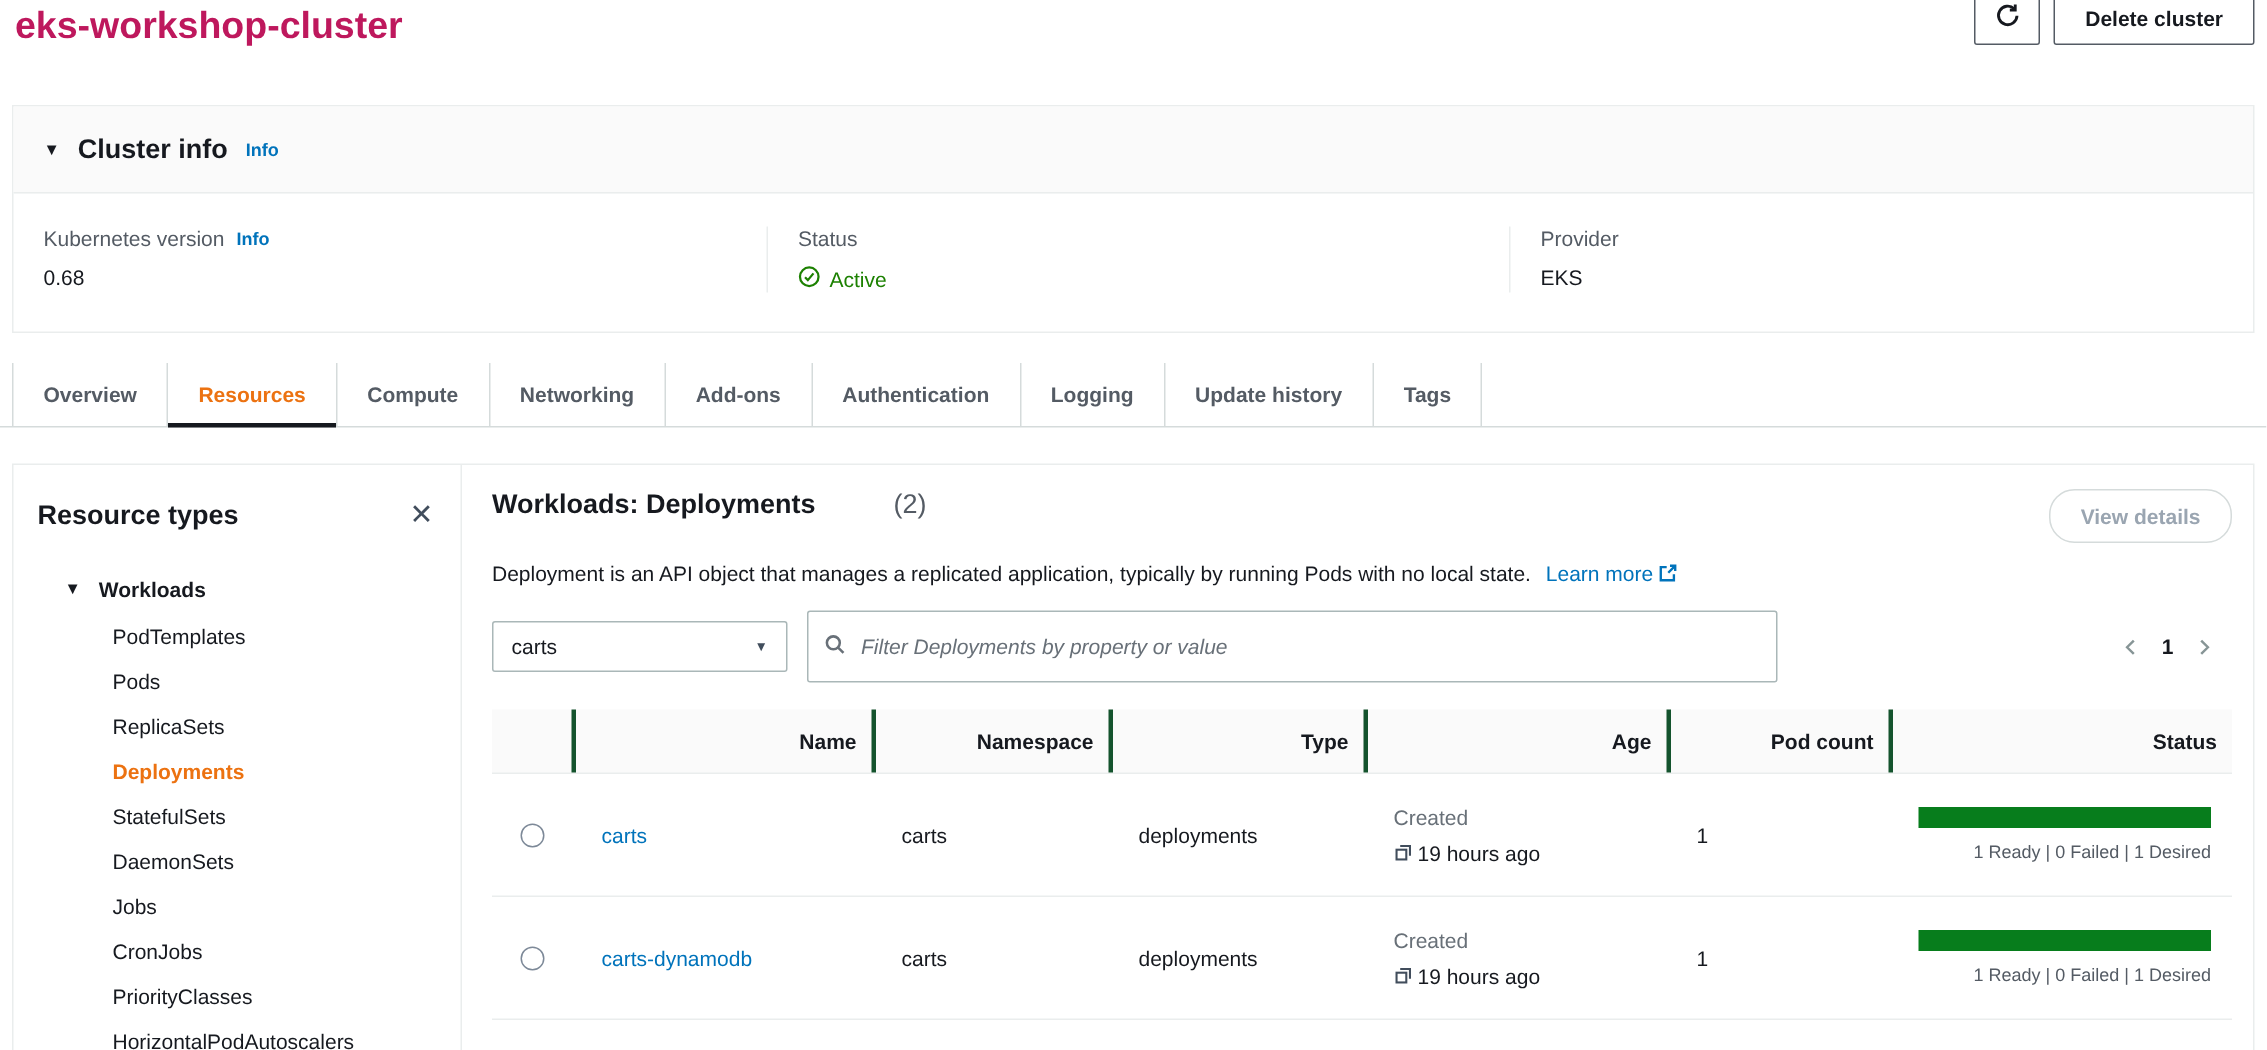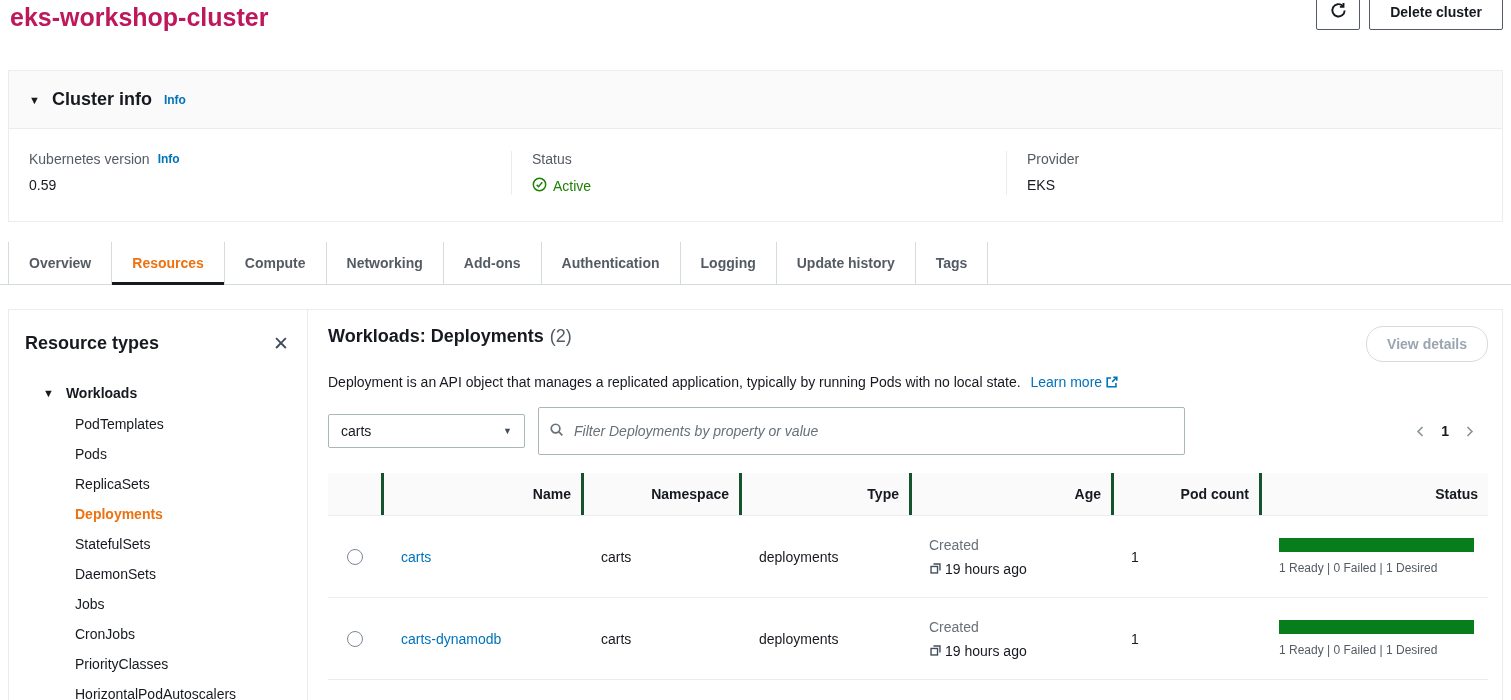--- a/index.html
+++ b/index.html
@@ -65,21 +65,21 @@
   .sidebar-head { display: flex; align-items: center; justify-content: space-between; }
   .sidebar-title { font-size: 18px; font-weight: 700; }
   .close-x { font-size: 19px; color: #414d5c; cursor: pointer; line-height: 1; padding: 2px; }
   .tree-group { display: flex; align-items: center; gap: 12px; margin: 30px 0 8px 18px; font-weight: 700; }
   .tree-list { list-style: none; margin: 0; padding: 0 0 0 50px; }
   .tree-list li { line-height: 30px; font-size: 14px; color: #16191f; cursor: pointer; }
   .tree-list li.active { color: #ec7211; font-weight: 700; }
 
   
   .main { flex: 1; padding: 16px 14px 16px 20px; min-width: 0; }
-  .main-head { display: flex; align-items: flex-start; }
+  .main-head { display: flex; align-items: flex-start; gap: 46px; }
   .main-title { font-size: 18px; font-weight: 700; }
   .main-count { font-size: 18px; font-weight: 400; color: #545b64; margin-left: 6px; }
   .main-head .spacer { flex: 1; }
   .desc-line { margin-top: 12px; font-size: 14px; color: #16191f; }
   .learn-more { color: #0073bb; text-decoration: none; margin-left: 6px; }
   .ext-icon { vertical-align: -2px; margin-left: 3px; }
 
   .filter-row { display: flex; align-items: center; margin-top: 15px; }
   .select-box {
     width: 197px; height: 34px; border: 1px solid #aab7b8; border-radius: 2px;
@@ -117,21 +117,21 @@
   .radio {
     width: 16px; height: 16px; border-radius: 50%;
     border: 1.5px solid #7d8998; background: #fff; cursor: pointer;
   }
   .res-link { color: #0073bb; text-decoration: none; }
   .age-label { color: #687078; }
   .age-value { display: flex; align-items: center; gap: 3px; margin-top: 8px; color: #16191f; }
   .copy-icon { cursor: pointer; display: inline-flex; }
   .status-cell { padding-right: 14px; }
   .status-bar { height: 14px; background: #077d1c; width: 100%; }
-  .status-text { margin-top: 9px; font-size: 12px; color: #545b64; }
+  .status-text { margin-top: 9px; font-size: 12px; color: #545b64; text-align: right; }
 </style>
 </head>
 <body>
 
 <div class="page-header">
   <span class="page-title">eks-workshop-cluster</span>
   <div class="header-actions">
     <button class="btn icon-only">
       <span>
         <svg width="17" height="17" viewBox="0 0 16 16">
@@ -149,21 +149,21 @@
     <span class="caret-down">▼</span>
     <span class="card-title">Cluster info</span>
     <a class="info-link" href="#">Info</a>
   </div>
   <div class="card-body">
     <div class="ci-col c1">
       <div class="field-label">
         <span>Kubernetes version</span>
         <a class="info-link" href="#">Info</a>
       </div>
-      <div class="field-value">0.59</div>
+      <div class="field-value">0.68</div>
     </div>
     <div class="ci-col c2">
       <div class="field-label">Status</div>
       <div class="field-value">
         <span class="status-active">
           <span>
             <svg width="15" height="15" viewBox="0 0 16 16">
                 <circle cx="8" cy="8" r="6.6" fill="none" stroke="#1d8102" stroke-width="1.6"></circle>
                 <path d="M5 8.4l2 2 4-4.8" fill="none" stroke="#1d8102" stroke-width="1.6"></path>
               </svg>

